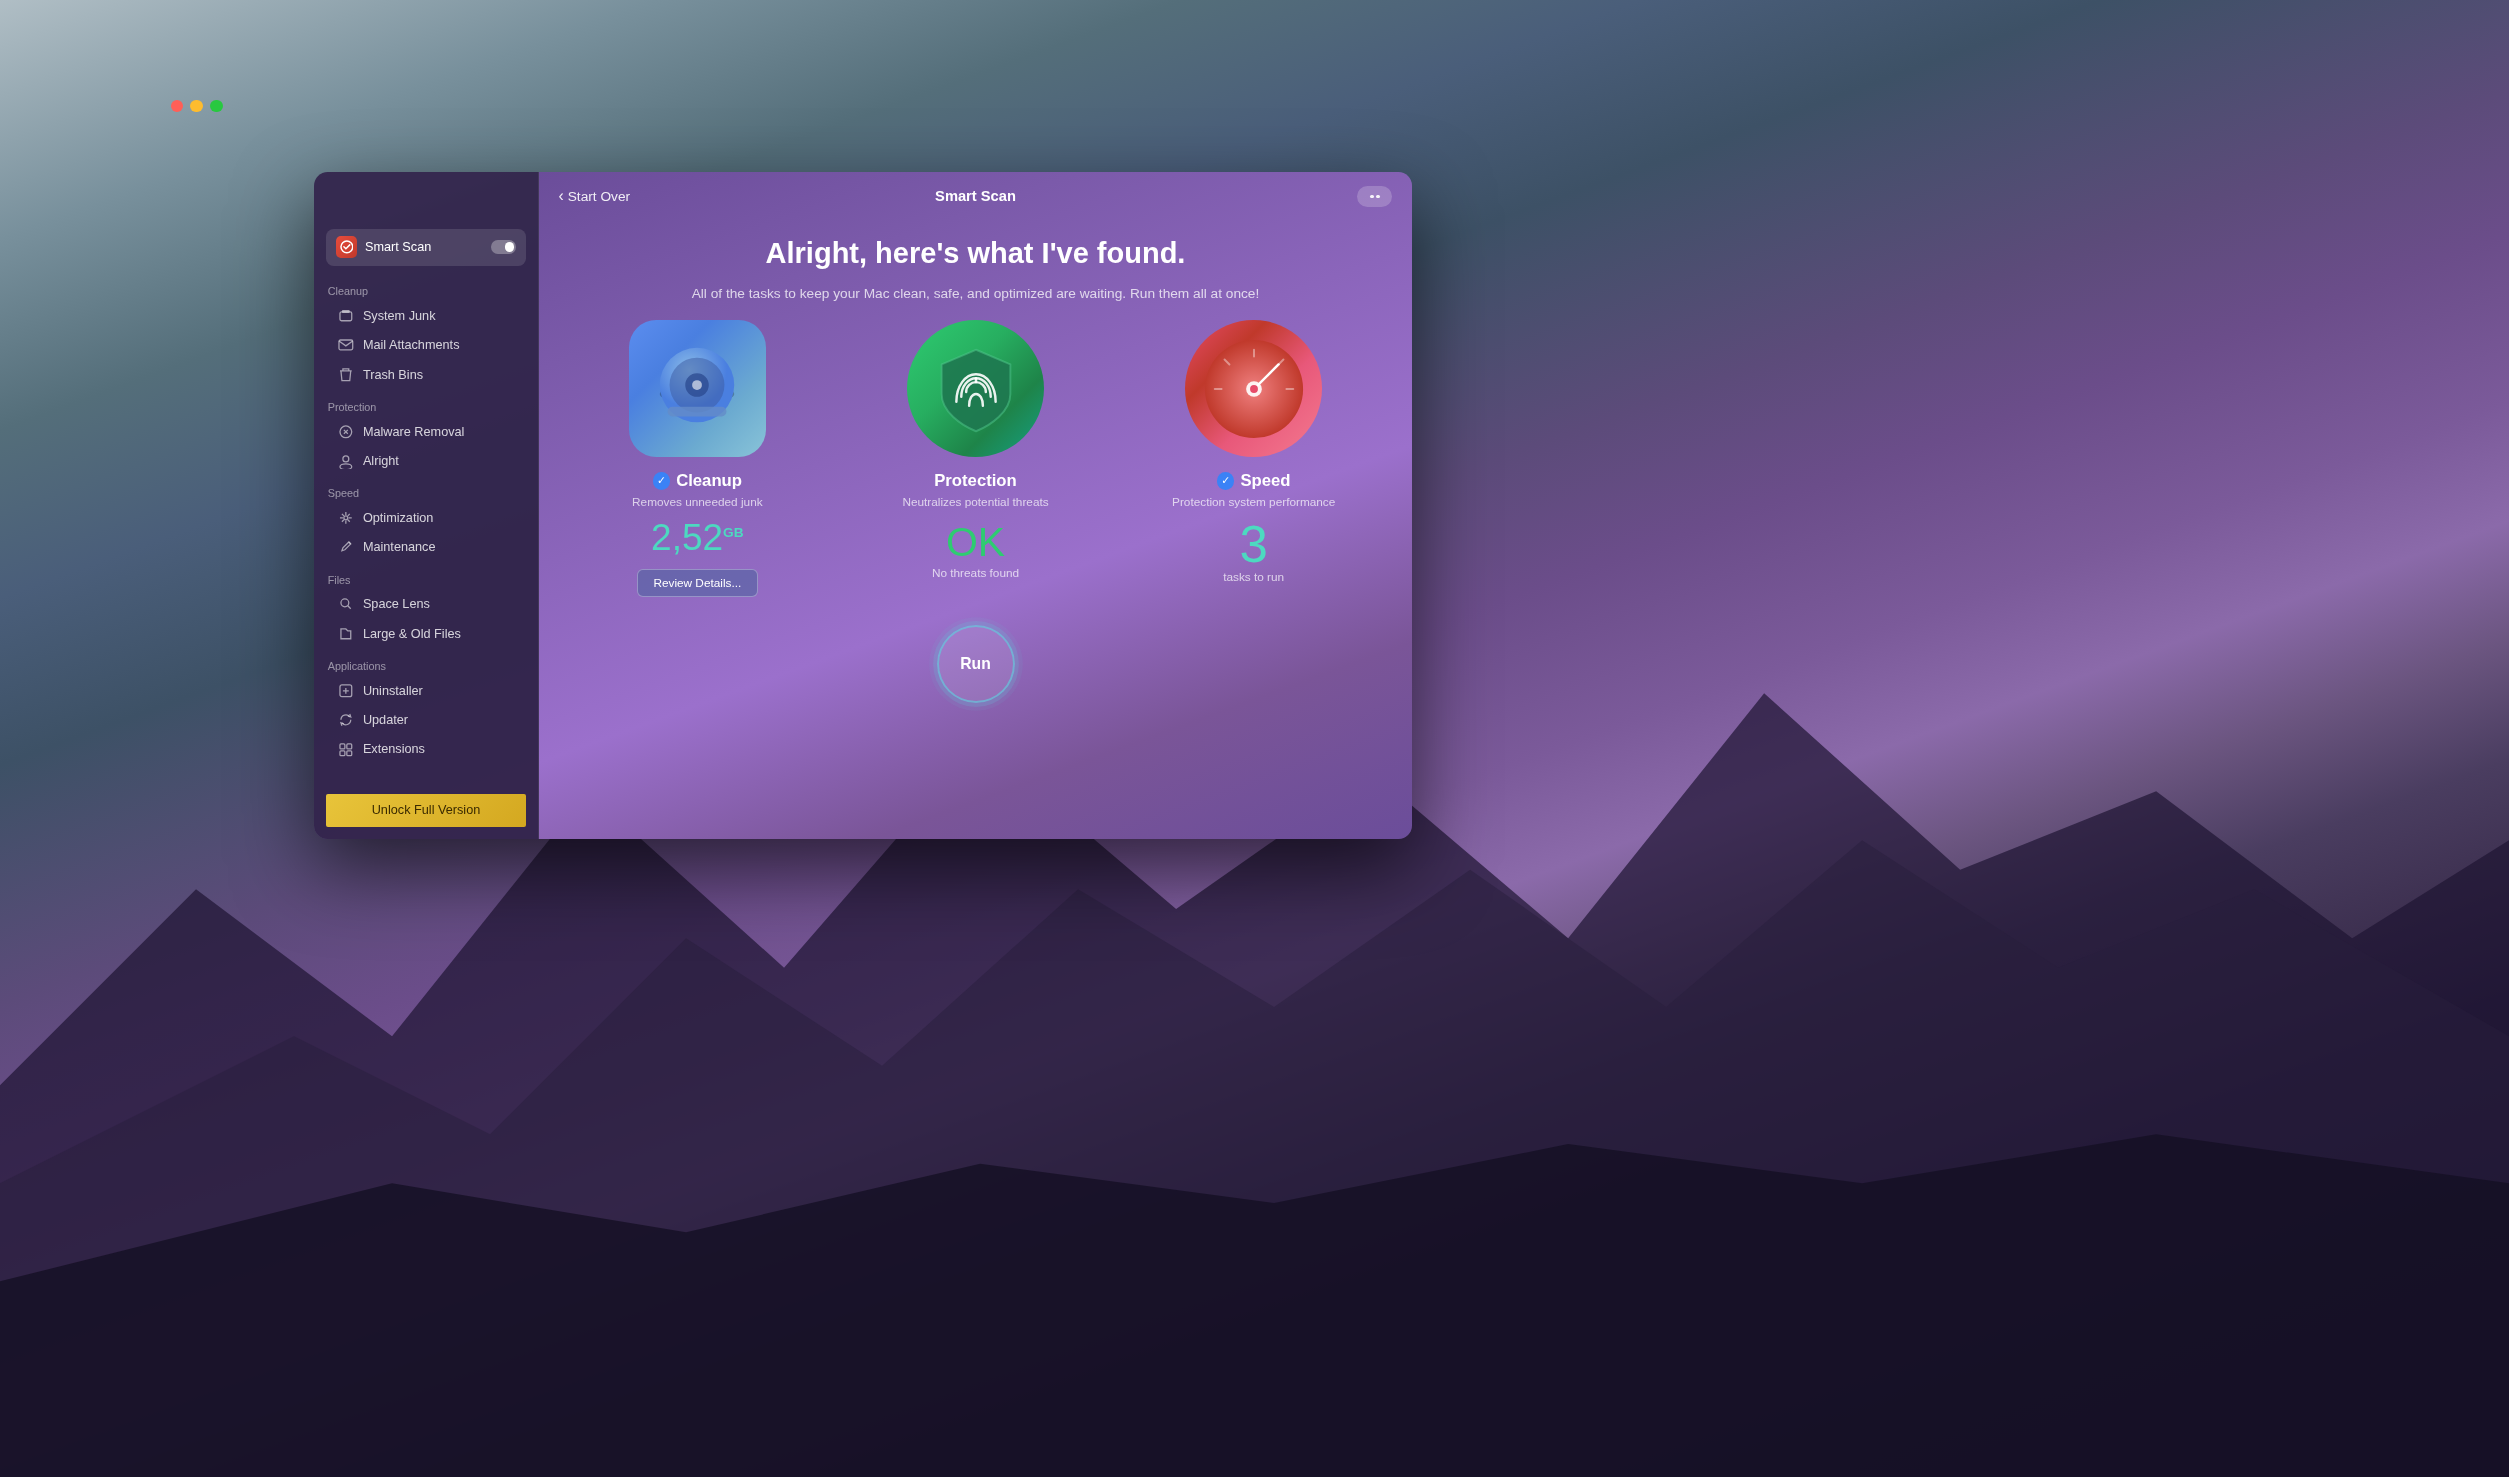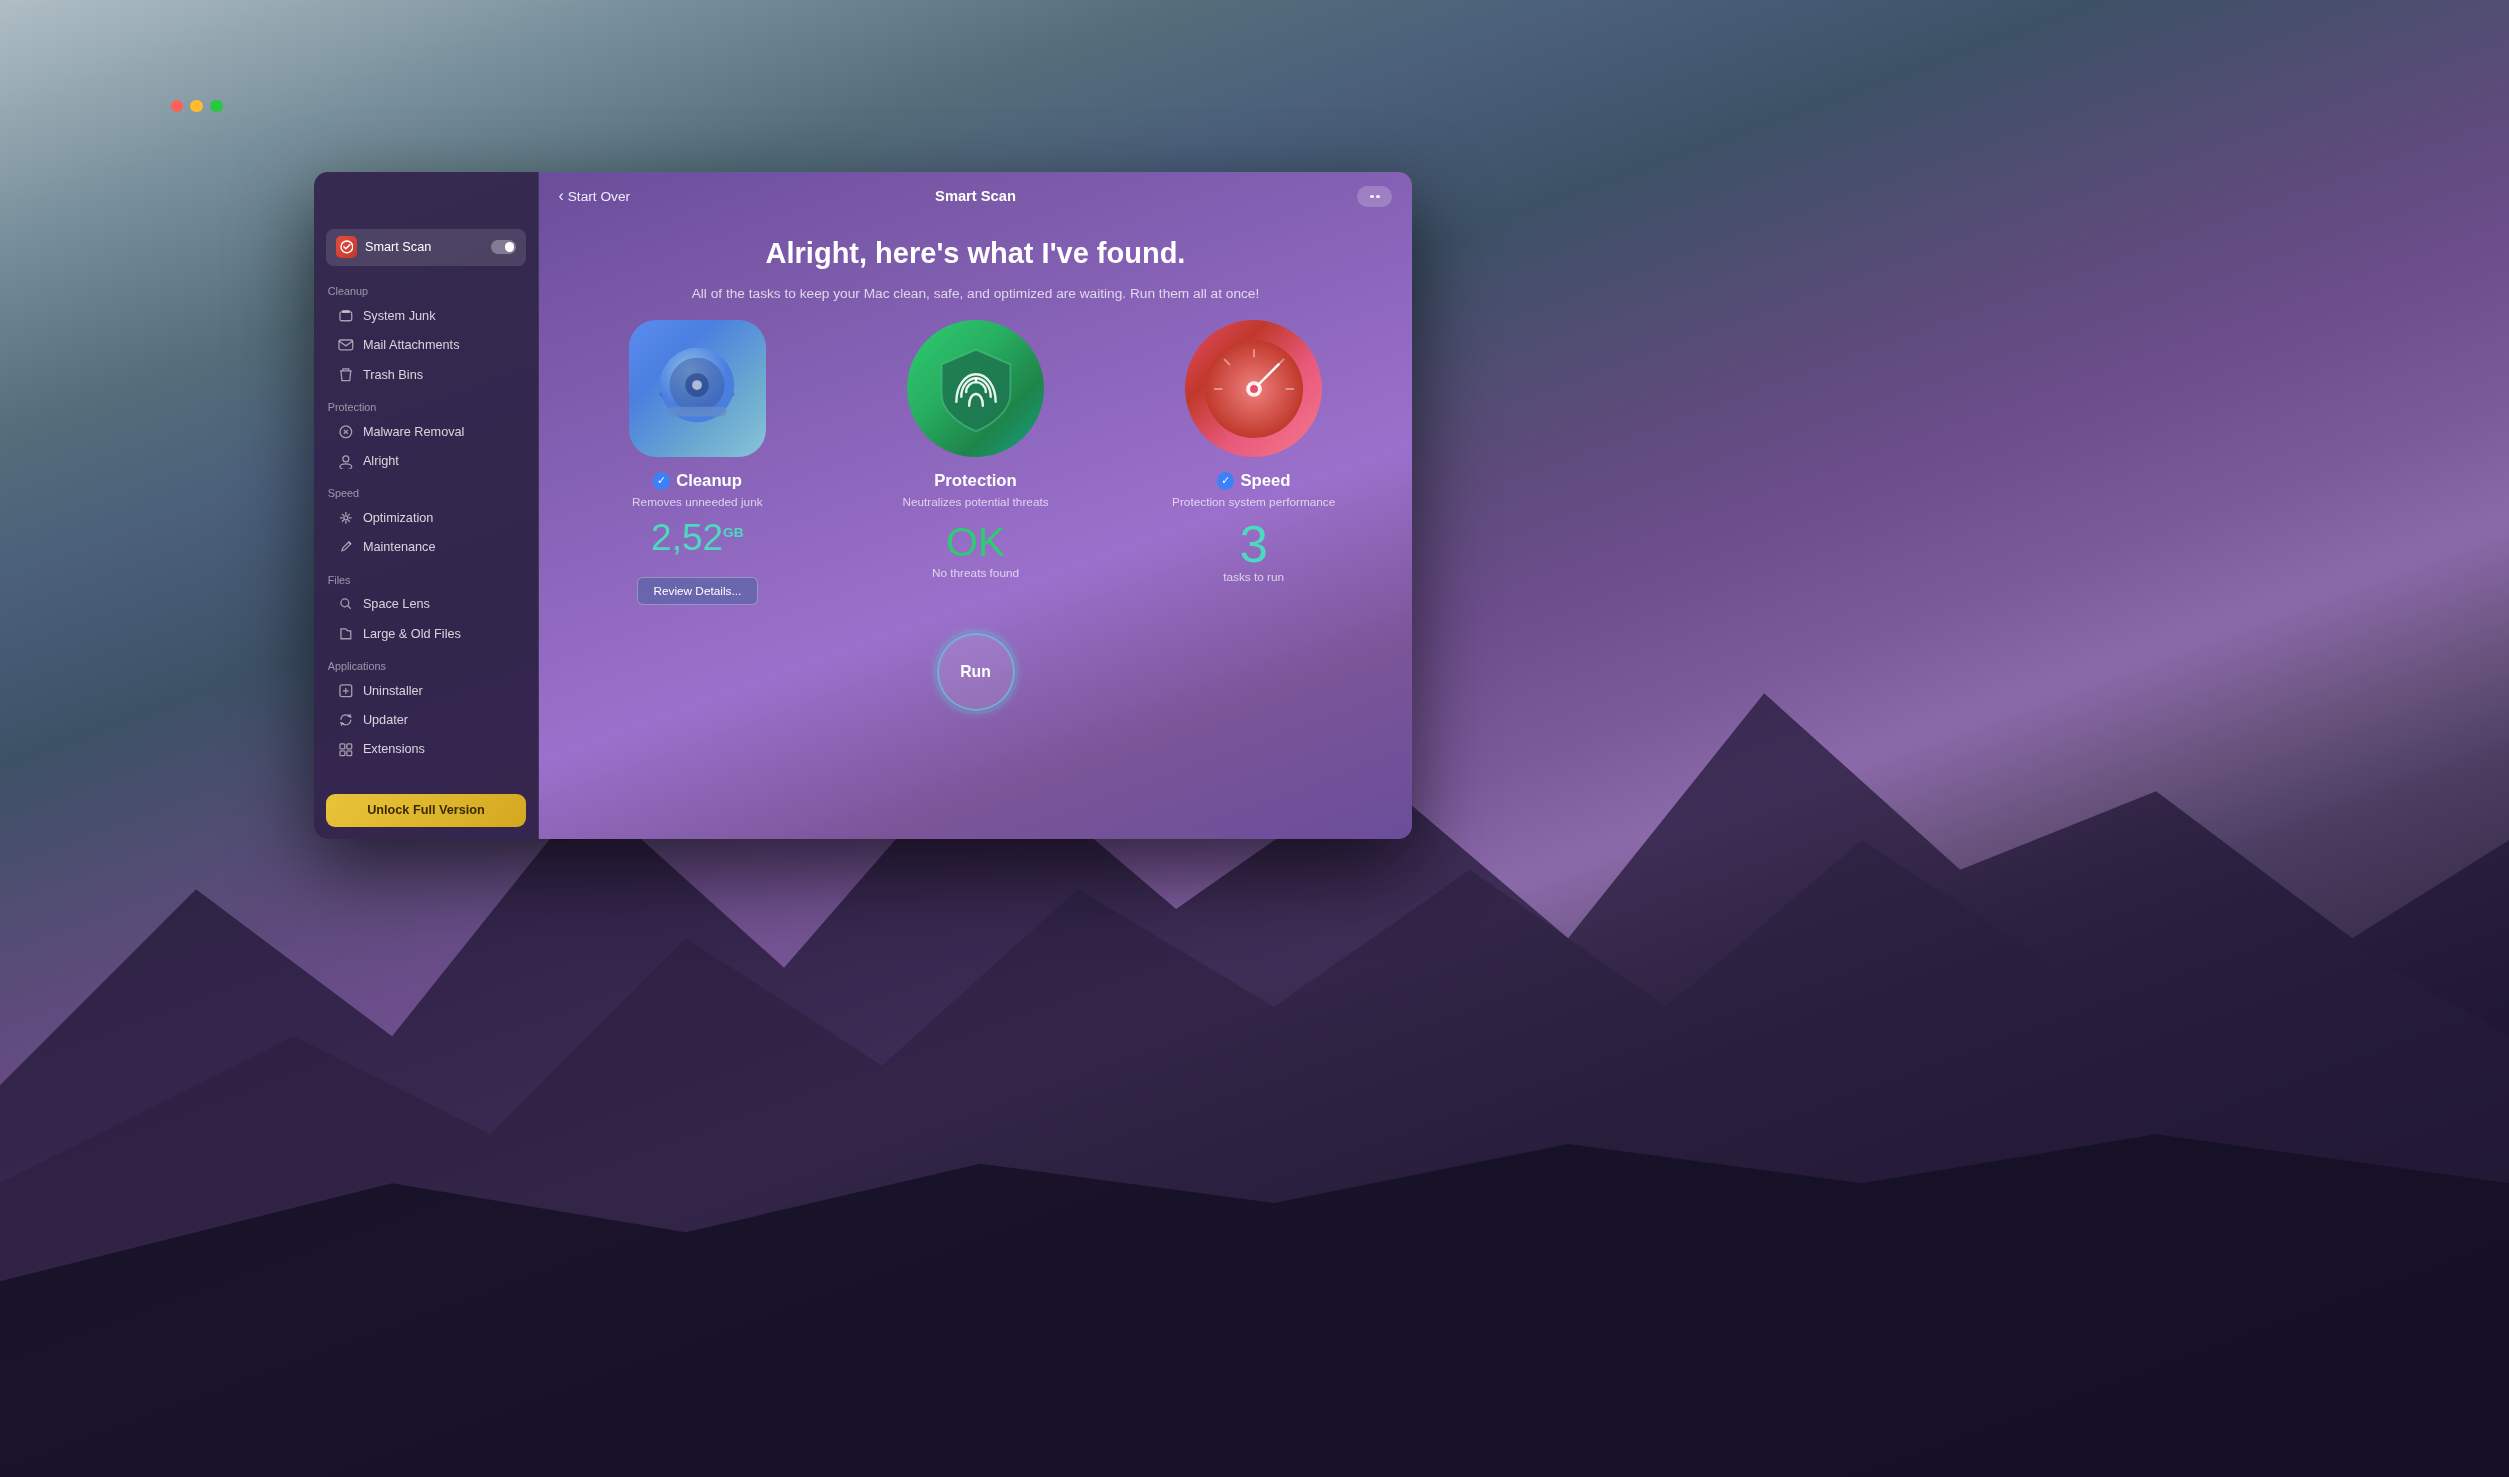--- a/index.html
+++ b/index.html
@@ -161,24 +161,24 @@
     .sidebar-bottom {
       margin-top: auto;
       padding: 11.8px;
     }
 
     .unlock-btn {
       width: 100%;
       padding: 9.8px;
       background: linear-gradient(135deg, #e8c43a, #d4a820);
       border: none;
-      border-radius: 9px;
+      border-radius: 2px;
       color: #3a2a00;
       font-size: 12.7px;
-      font-weight: 700;
+      font-weight: 400;
       cursor: pointer;
       text-align: center;
     }
 
     
     .main-content {
       flex: 1;
       background: linear-gradient(160deg, #6b4d9a 0%, #7b5aaa 20%, #8b65bb 40%, #9b70cc 60%, #7a5598 80%, #6b4d9a 100%);
       display: flex;
       flex-direction: column;
@@ -357,21 +357,21 @@
       font-size: 11.8px;
       margin-bottom: 9.8px;
       text-align: center;
     }
 
     .card-value {
       font-size: 37px;
       font-weight: 300;
       color: #4dd9c0;
       line-height: 1;
-      margin-bottom: 14px;
+      margin-bottom: 6px;
     }
 
     .card-value-num {
       font-size: 37px;
       font-weight: 300;
     }
 
     .card-value-unit {
       font-size: 13.7px;
       font-weight: 600;

